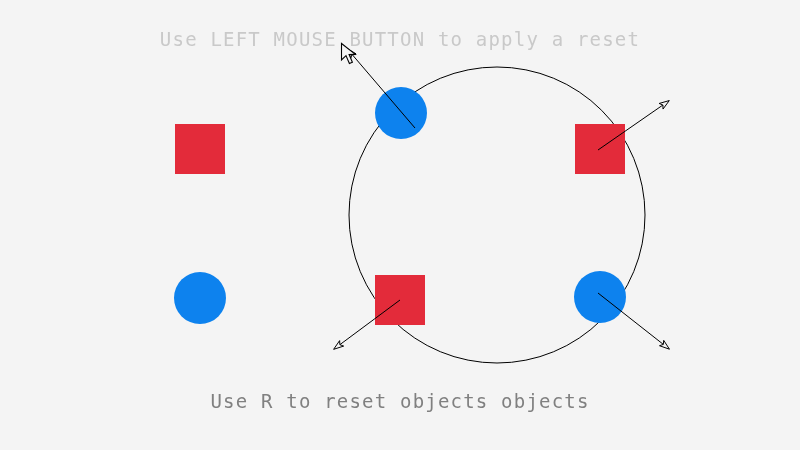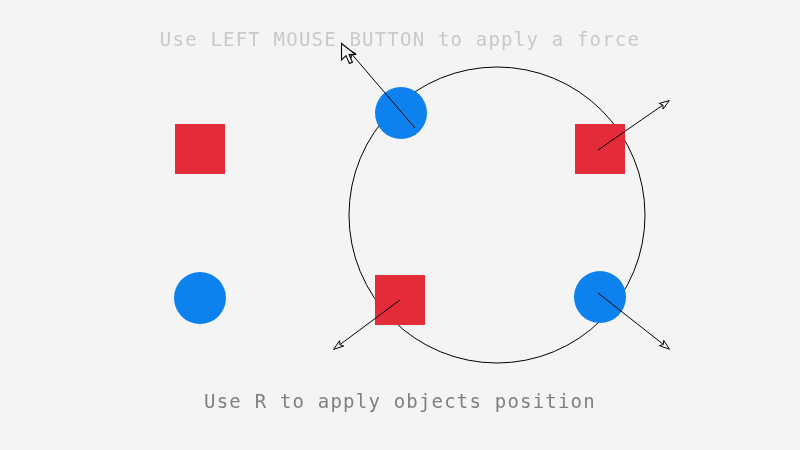--- a/index.html
+++ b/index.html
@@ -75,21 +75,21 @@
       </g>
 
     <g id="forces-layer">
         <line x1="415" y1="128" x2="347.2501853709466" y2="48.79951247589536" stroke="#000000" stroke-width="1" marker-end="url(#arrowhead)"></line>
         <line x1="598" y1="150" x2="668.8910123430005" y2="100.84889810885296" stroke="#000000" stroke-width="1" marker-end="url(#arrowhead)"></line>
         <line x1="400" y1="300" x2="334.0137192397723" y2="349.018379993312" stroke="#000000" stroke-width="1" marker-end="url(#arrowhead)"></line>
         <line x1="598" y1="293" x2="669.070227178316" y2="348.9085787136086" stroke="#000000" stroke-width="1" marker-end="url(#arrowhead)"></line>
       </g>
   </svg>
 
-  <div class="hint" id="hint-top" style="color: rgb(201, 201, 201); font-size: 19px;">Use LEFT MOUSE BUTTON to apply a force</div>
+  <div class="hint" id="hint-top" style="color: rgb(201, 201, 201); font-size: 19px;">Use LEFT MOUSE BUTTON to apply a reset</div>
 
-  <div class="hint" id="hint-bottom" style="color: rgb(128, 128, 128); font-size: 19px;">Use R to apply objects position</div>
+  <div class="hint" id="hint-bottom" style="color: rgb(128, 128, 128); font-size: 19px;">Use R to reset objects objects</div>
 
   <svg id="cursor" width="22" height="26" viewBox="0 0 22 26" style="left:340px; top:42px;">
     <path d="M 1.5 1.5 L 1.5 18 L 6 13.6 L 9.4 21.5 L 12.4 20.2 L 9.1 12.6 L 15.4 12.4 Z" fill="#f4f4f4" stroke="#000000" stroke-width="1.1" stroke-linejoin="miter"></path>
   </svg>
 
 </div>
 
 </body></html>

